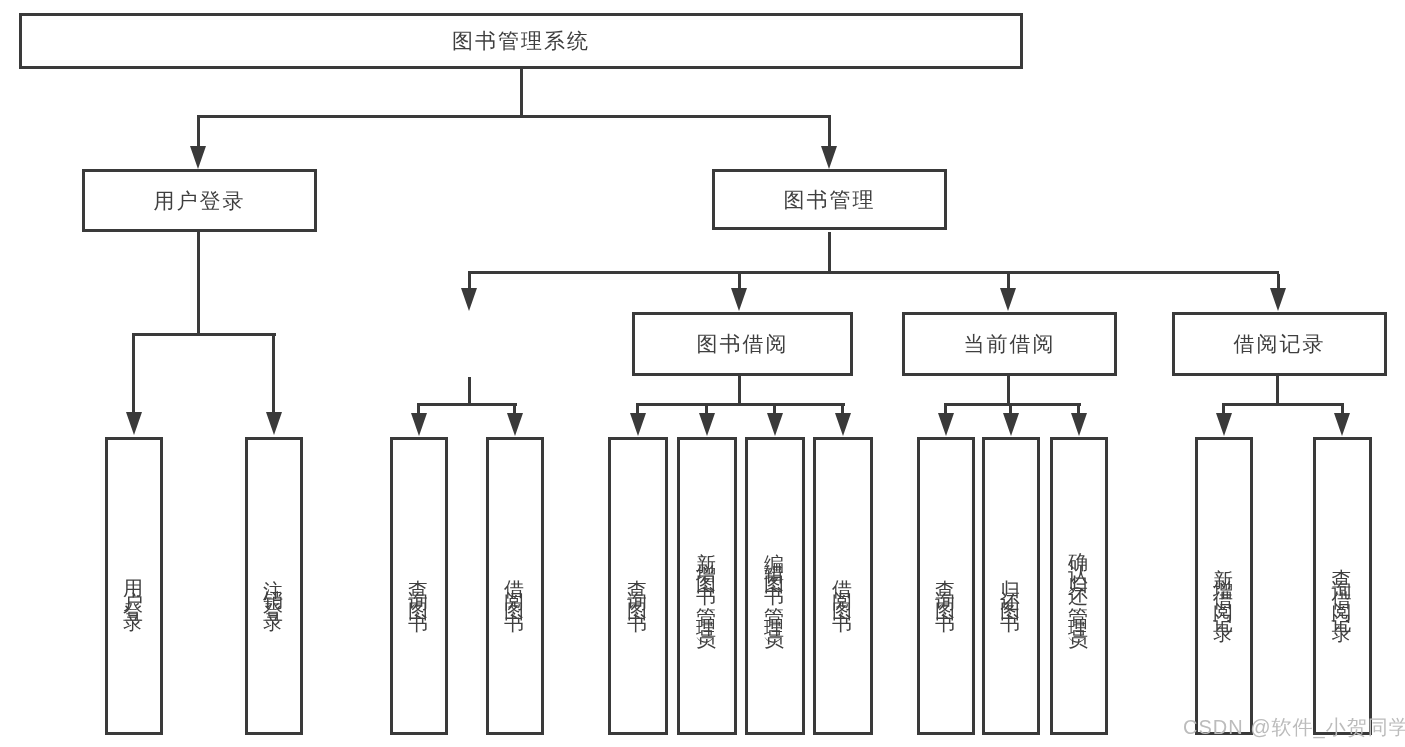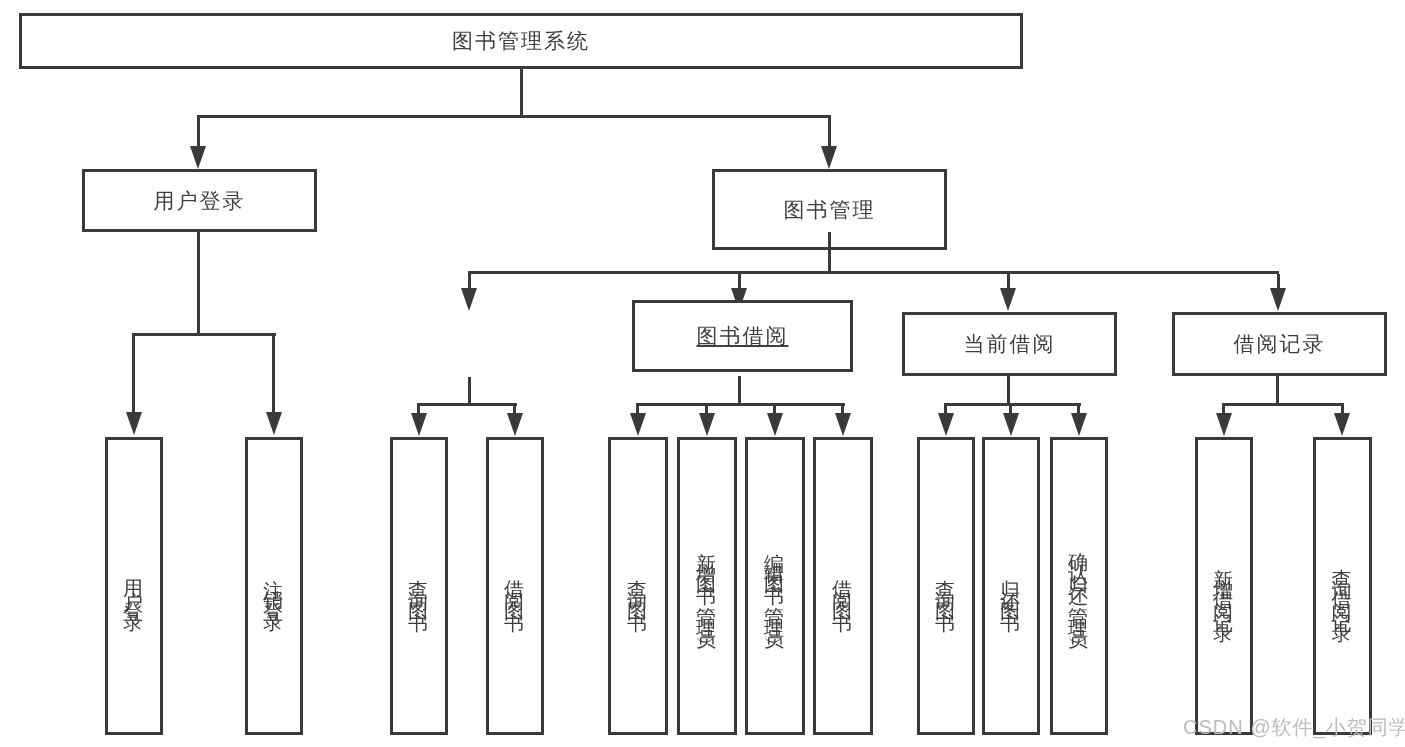--- a/index.html
+++ b/index.html
@@ -60,21 +60,21 @@
   <div class="line" style="left:520px;top:69px;width:3px;height:48px;"></div>
   <div class="line" style="left:197px;top:115px;width:634px;height:3px;"></div>
   <div class="line" style="left:197px;top:118px;width:3px;height:32px;"></div>
   <div class="ah" style="left:190px;top:146px;"></div>
   <div class="line" style="left:828px;top:118px;width:3px;height:32px;"></div>
   <div class="ah" style="left:821px;top:146px;"></div>
 
   <div class="box" style="left:82px;top:169px;width:235px;height:63px;">
     <span class="hl">用户登录</span>
   </div>
-  <div class="box" style="left:712px;top:169px;width:235px;height:81px;justify-content:center;">
+  <div class="box" style="left:712px;top:169px;width:235px;height:61px;justify-content:center;">
     <span class="hl">图书管理</span>
   </div>
 
   <div class="line" style="left:197px;top:232px;width:3px;height:104px;"></div>
   <div class="line" style="left:132px;top:333px;width:144px;height:3px;"></div>
   <div class="line" style="left:132px;top:336px;width:3px;height:78px;"></div>
   <div class="ah" style="left:126px;top:412px;"></div>
   <div class="line" style="left:272px;top:336px;width:3px;height:78px;"></div>
   <div class="ah" style="left:266px;top:412px;"></div>
 
@@ -82,21 +82,21 @@
   <div class="line" style="left:468px;top:271px;width:811px;height:3px;"></div>
   <div class="line" style="left:468px;top:274px;width:3px;height:16px;"></div>
   <div class="ah" style="left:461px;top:288px;"></div>
   <div class="line" style="left:738px;top:274px;width:3px;height:16px;"></div>
   <div class="ah" style="left:731px;top:288px;"></div>
   <div class="line" style="left:1007px;top:274px;width:3px;height:16px;"></div>
   <div class="ah" style="left:1000px;top:288px;"></div>
   <div class="line" style="left:1277px;top:274px;width:3px;height:16px;"></div>
   <div class="ah" style="left:1270px;top:288px;"></div>
 
-  <div class="box" style="left:632px;top:300px;width:221px;height:72px;text-decoration:underline;">
+  <div class="box" style="left:632px;top:312px;width:221px;height:64px;">
     <span class="hl">图书借阅</span>
   </div>
   <div class="box" style="left:1172px;top:312px;width:215px;height:64px;">
     <span class="hl">借阅记录</span>
   </div>
   <div class="box" style="left:902px;top:312px;width:215px;height:64px;">
     <span class="hl">当前借阅</span>
   </div>
 
   <div class="line" style="left:468px;top:377px;width:3px;height:29px;"></div>

